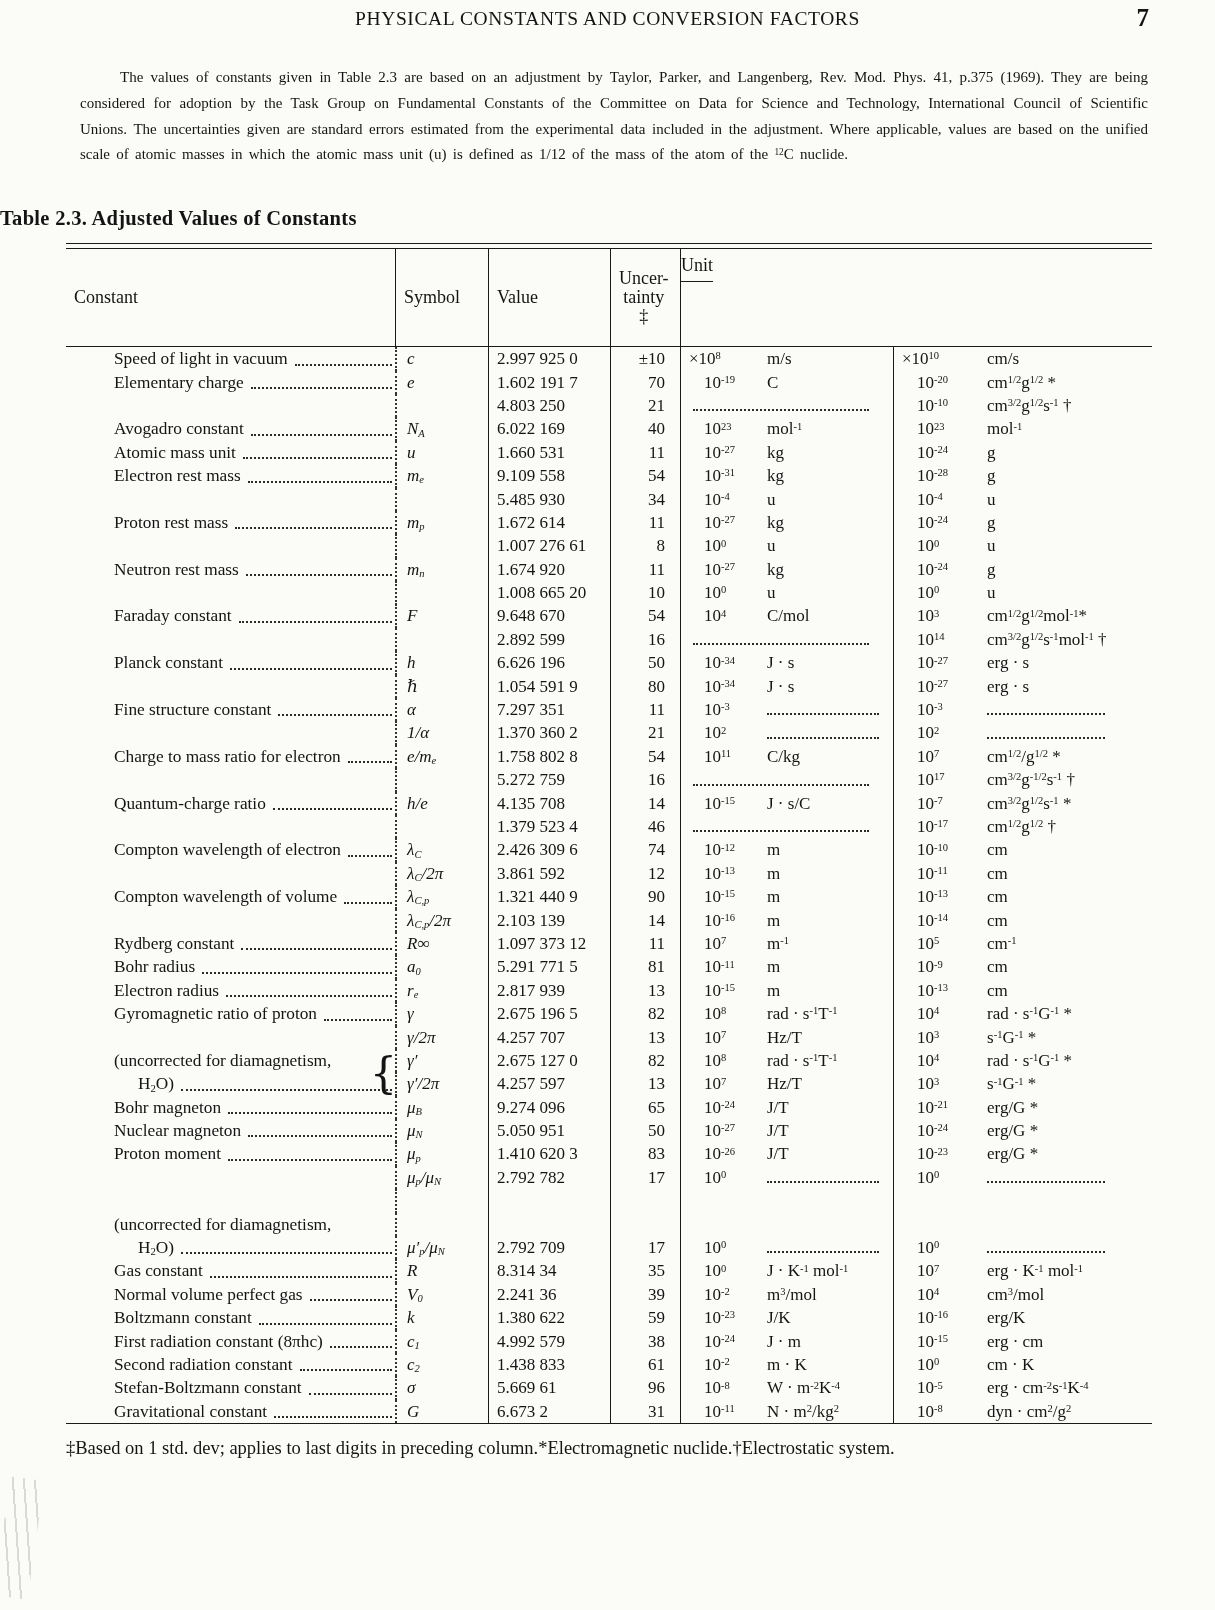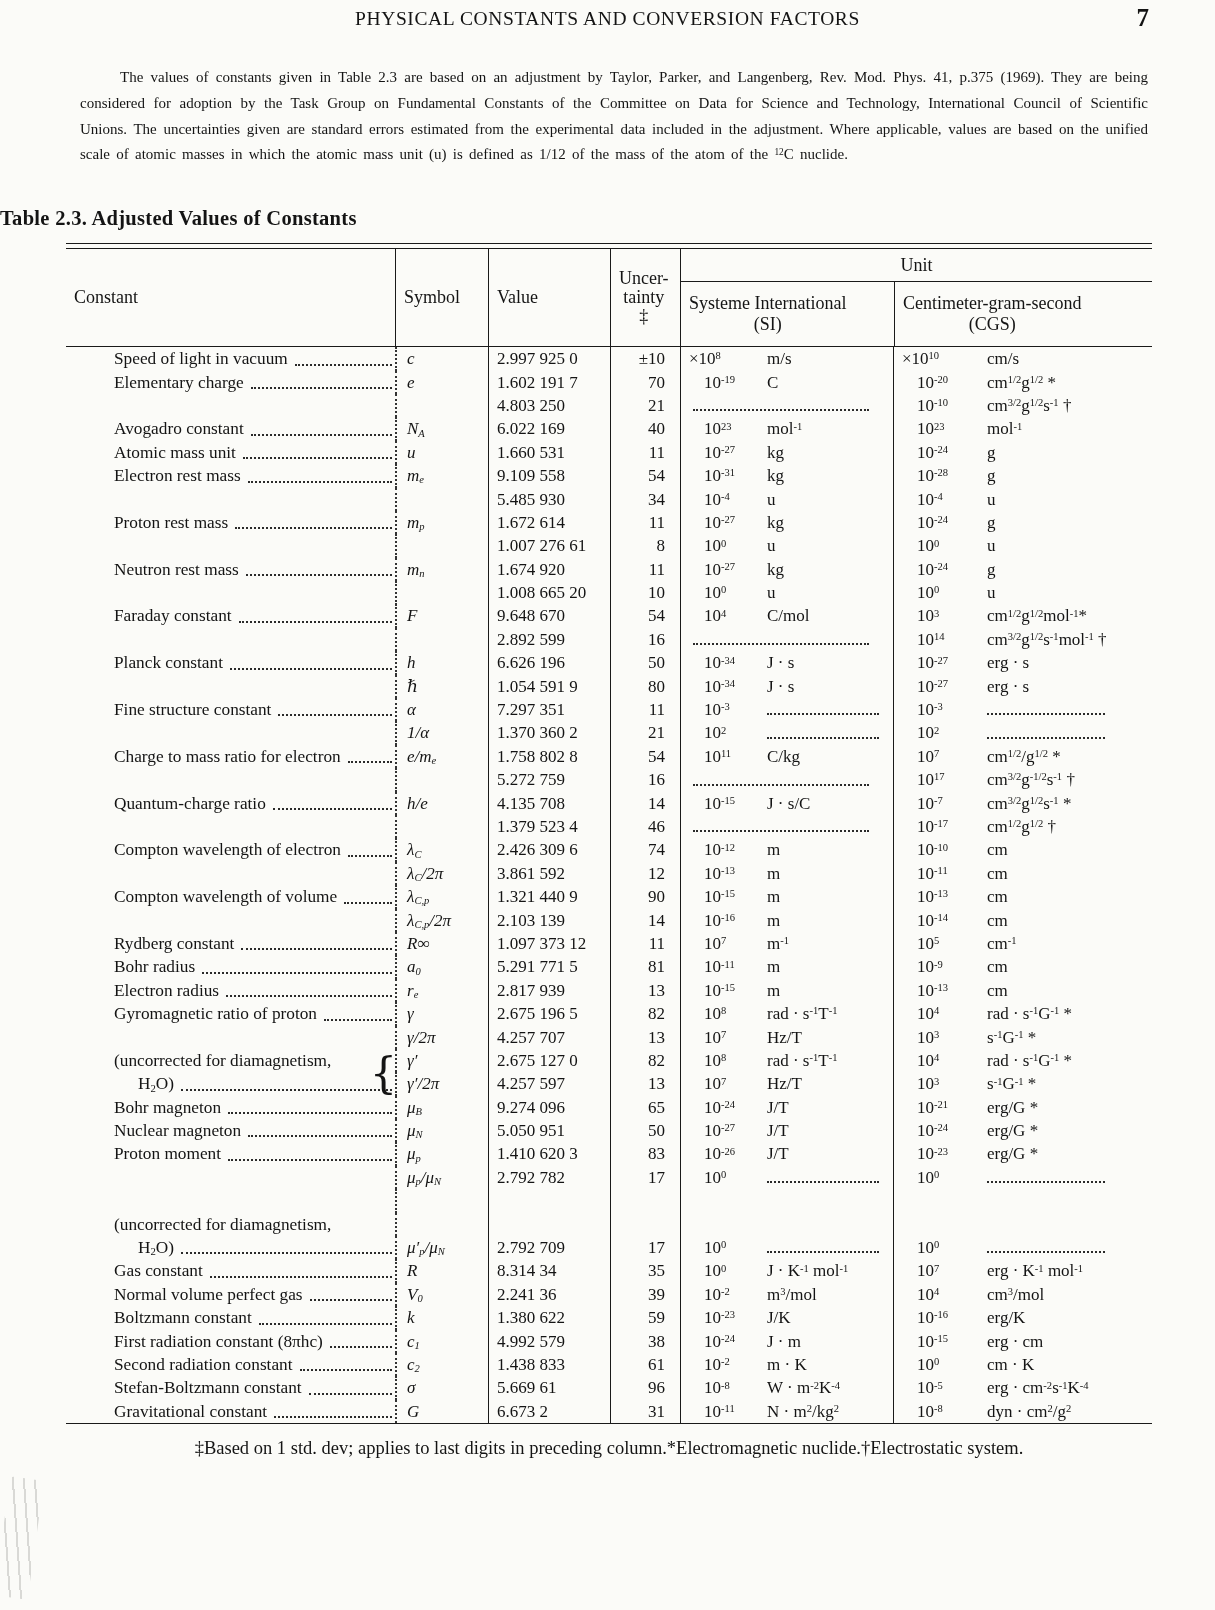--- a/index.html
+++ b/index.html
@@ -17,21 +17,21 @@
 
   .tbl-title { margin-top:39px; font-size:20.5px; font-weight:bold; letter-spacing:0.3px; }
 
   .tbl { margin:13px 0 0 66px; width:1086px; }
   .top-rule { height:6px; border-top:1.8px solid #1a1a1a; border-bottom:1.3px solid #1a1a1a; }
 
   .thead { display:grid; grid-template-columns:329px 93px 122px 70px 472px;
     border-bottom:1.6px solid #1a1a1a; height:98px; font-size:18px; }
   .th { display:flex; align-items:center; justify-content:flex-start; text-align:center;padding-left:8px; }
   .th.bl { border-left:1.3px solid #1a1a1a; }
-  .unit-group { display:flex; flex-direction:column; border-left:1.3px solid #1a1a1a; }
+  .unit-group { display:flex; flex-direction:row; border-left:1.3px solid #1a1a1a; }
   .unit-label { height:33px; display:flex; align-items:center; justify-content:center;
     border-bottom:1.4px solid #1a1a1a; }
   .unit-sub { flex:1; display:grid; grid-template-columns:213px 259px; }
   .unit-sub .th { line-height:21px; }
   .unc-lines { line-height:19px; }
 
   .tbody { border-bottom:1.7px solid #1a1a1a; }
   .row { display:grid; grid-template-columns:329px 93px 122px 70px 213px 259px;
     height:23.4px; font-size:17px; line-height:23.4px; }
   .cell { overflow:visible; white-space:nowrap; }
@@ -47,21 +47,21 @@
   .cgscell .mult { width:93px; }
   .mult.x { padding-left:8px; }
   .unit {}
   .dots { border-bottom:2px dotted #2a2a2a; align-self:flex-end; margin-bottom:6px;
     width:112px; flex:none; }
   .dots.full { margin-left:12px; width:176px; }
   .cgscell .dots { width:118px; }
   .brace { position:absolute; right:-2px; top:2px; font-size:43px; line-height:44px;
     font-weight:normal; z-index:3; font-family:"DejaVu Serif",serif; }
 
-  .footnotes { display:flex; justify-content:center; margin:14px 0 0 66px;
+  .footnotes { display:flex; justify-content:flex-start; margin:14px 0 0 66px;
     width:1086px; font-size:18.5px; }
 
   .smudge { position:absolute; left:2px; top:1478px; width:34px; height:120px; opacity:0.35;
     background:repeating-linear-gradient(78deg,transparent 0 4px,#9a9a96 4px 6px,transparent 6px 11px);
     transform:rotate(8deg); border-radius:4px; }
 </style>
 </head>
 <body>
 
 <div class="running-head">
@@ -82,34 +82,20 @@
     <div class="th bl">Value</div>
     <div class="th bl unc-lines">
       <div>
         <div>Uncer-</div>
         <div>tainty</div>
         <div>‡</div>
       </div>
     </div>
     <div class="unit-group">
       <div class="unit-label">Unit</div>
-      <div class="unit-sub">
-        <div class="th">
-          <div>
-            <div>Systeme International</div>
-            <div>(SI)</div>
-          </div>
-        </div>
-        <div class="th bl">
-          <div>
-            <div>Centimeter-gram-second</div>
-            <div>(CGS)</div>
-          </div>
-        </div>
-      </div>
     </div>
   </div>
 
   <div class="tbody">
       <div class="row">
         <div class="cell ccell">
           <span class="cname">Speed of light in vacuum</span>
           <span class="leader"></span>
         </div>
         <div class="cell scell">c</div>

